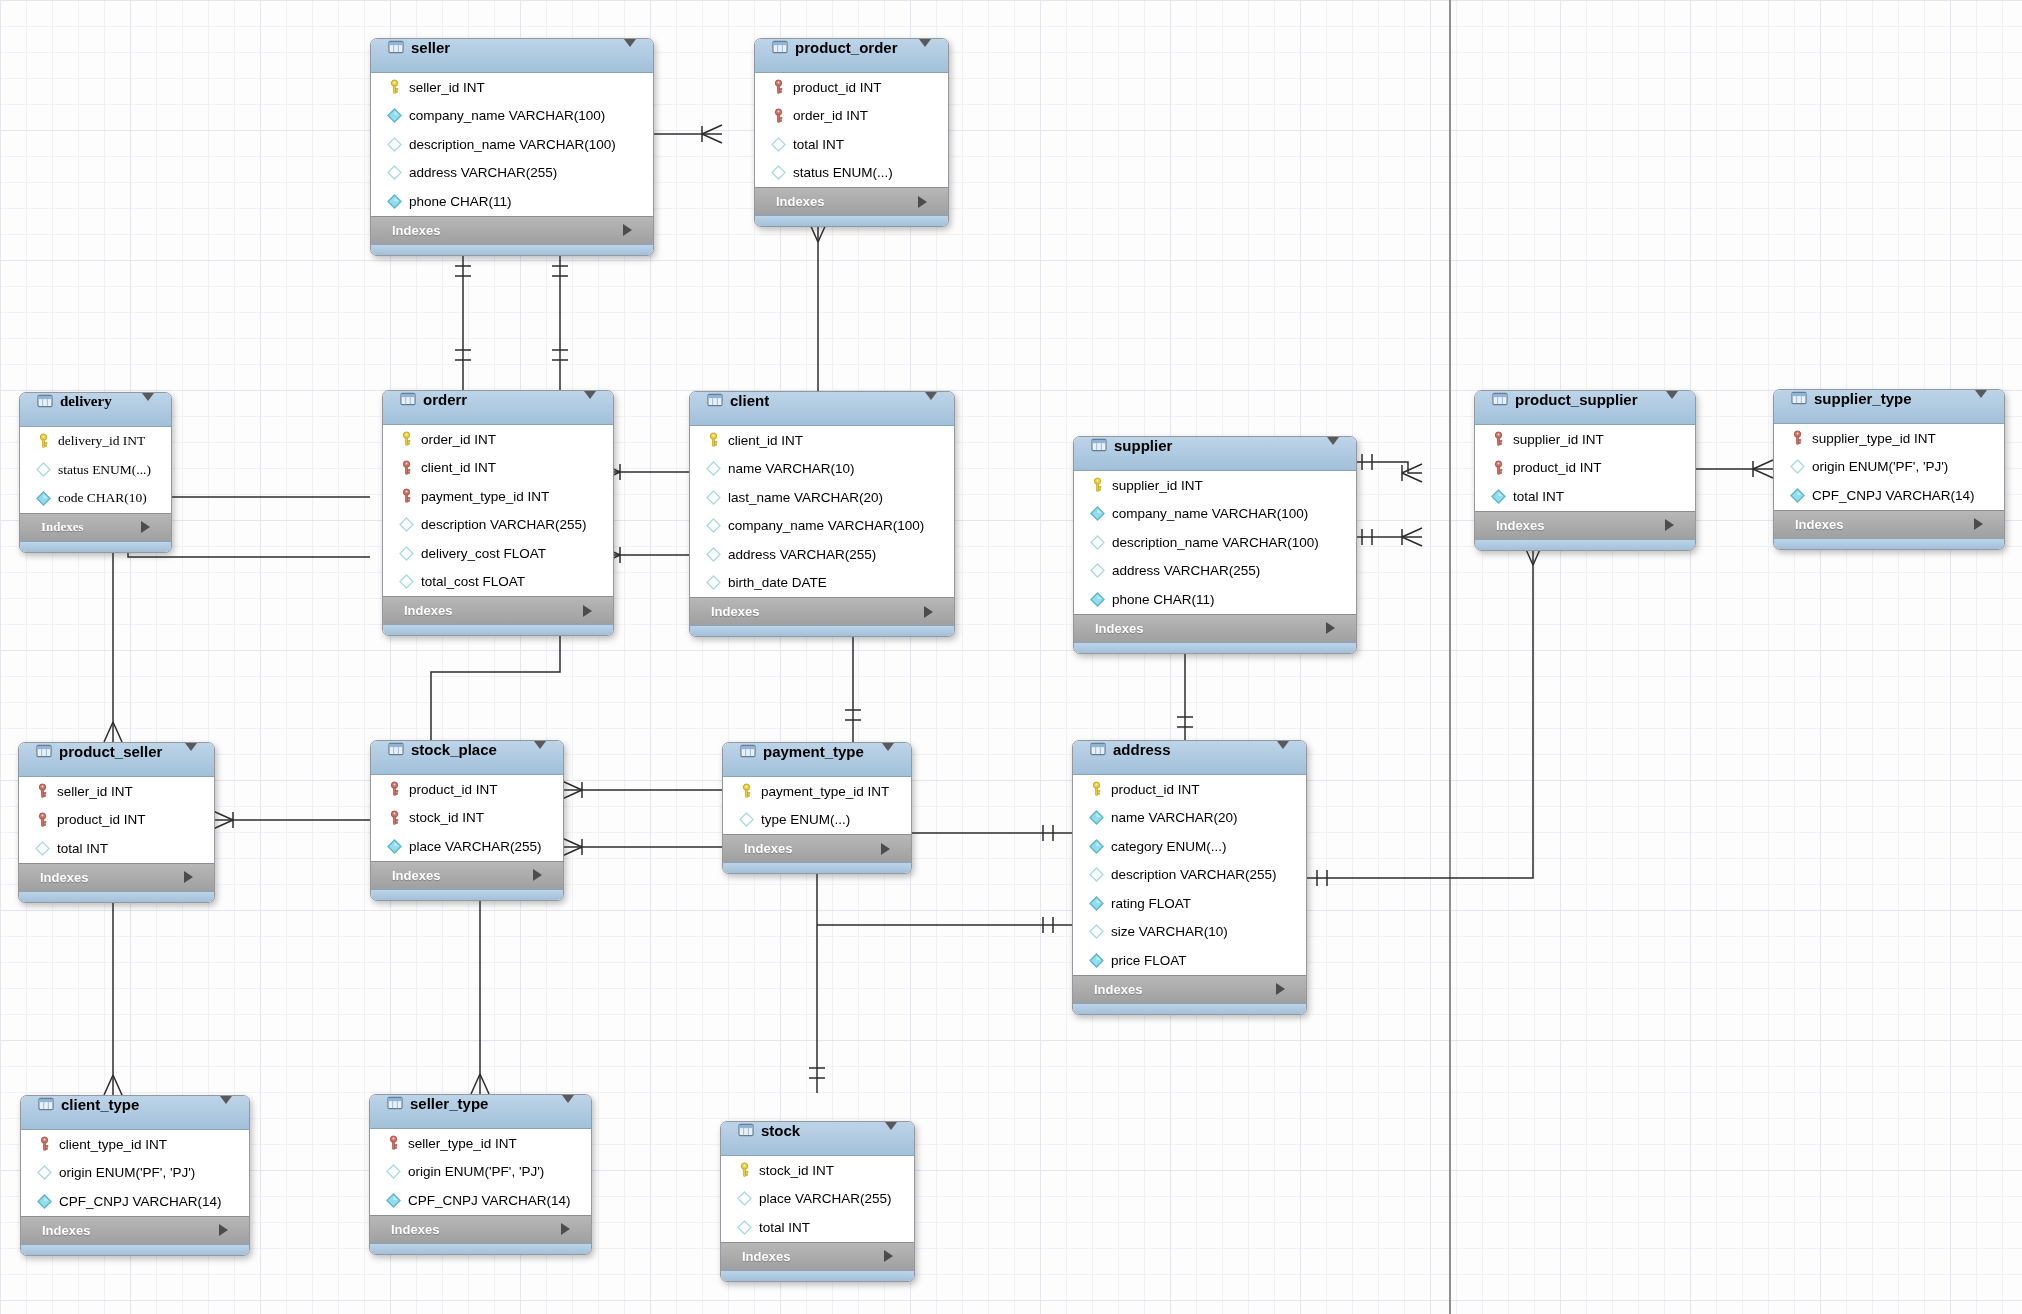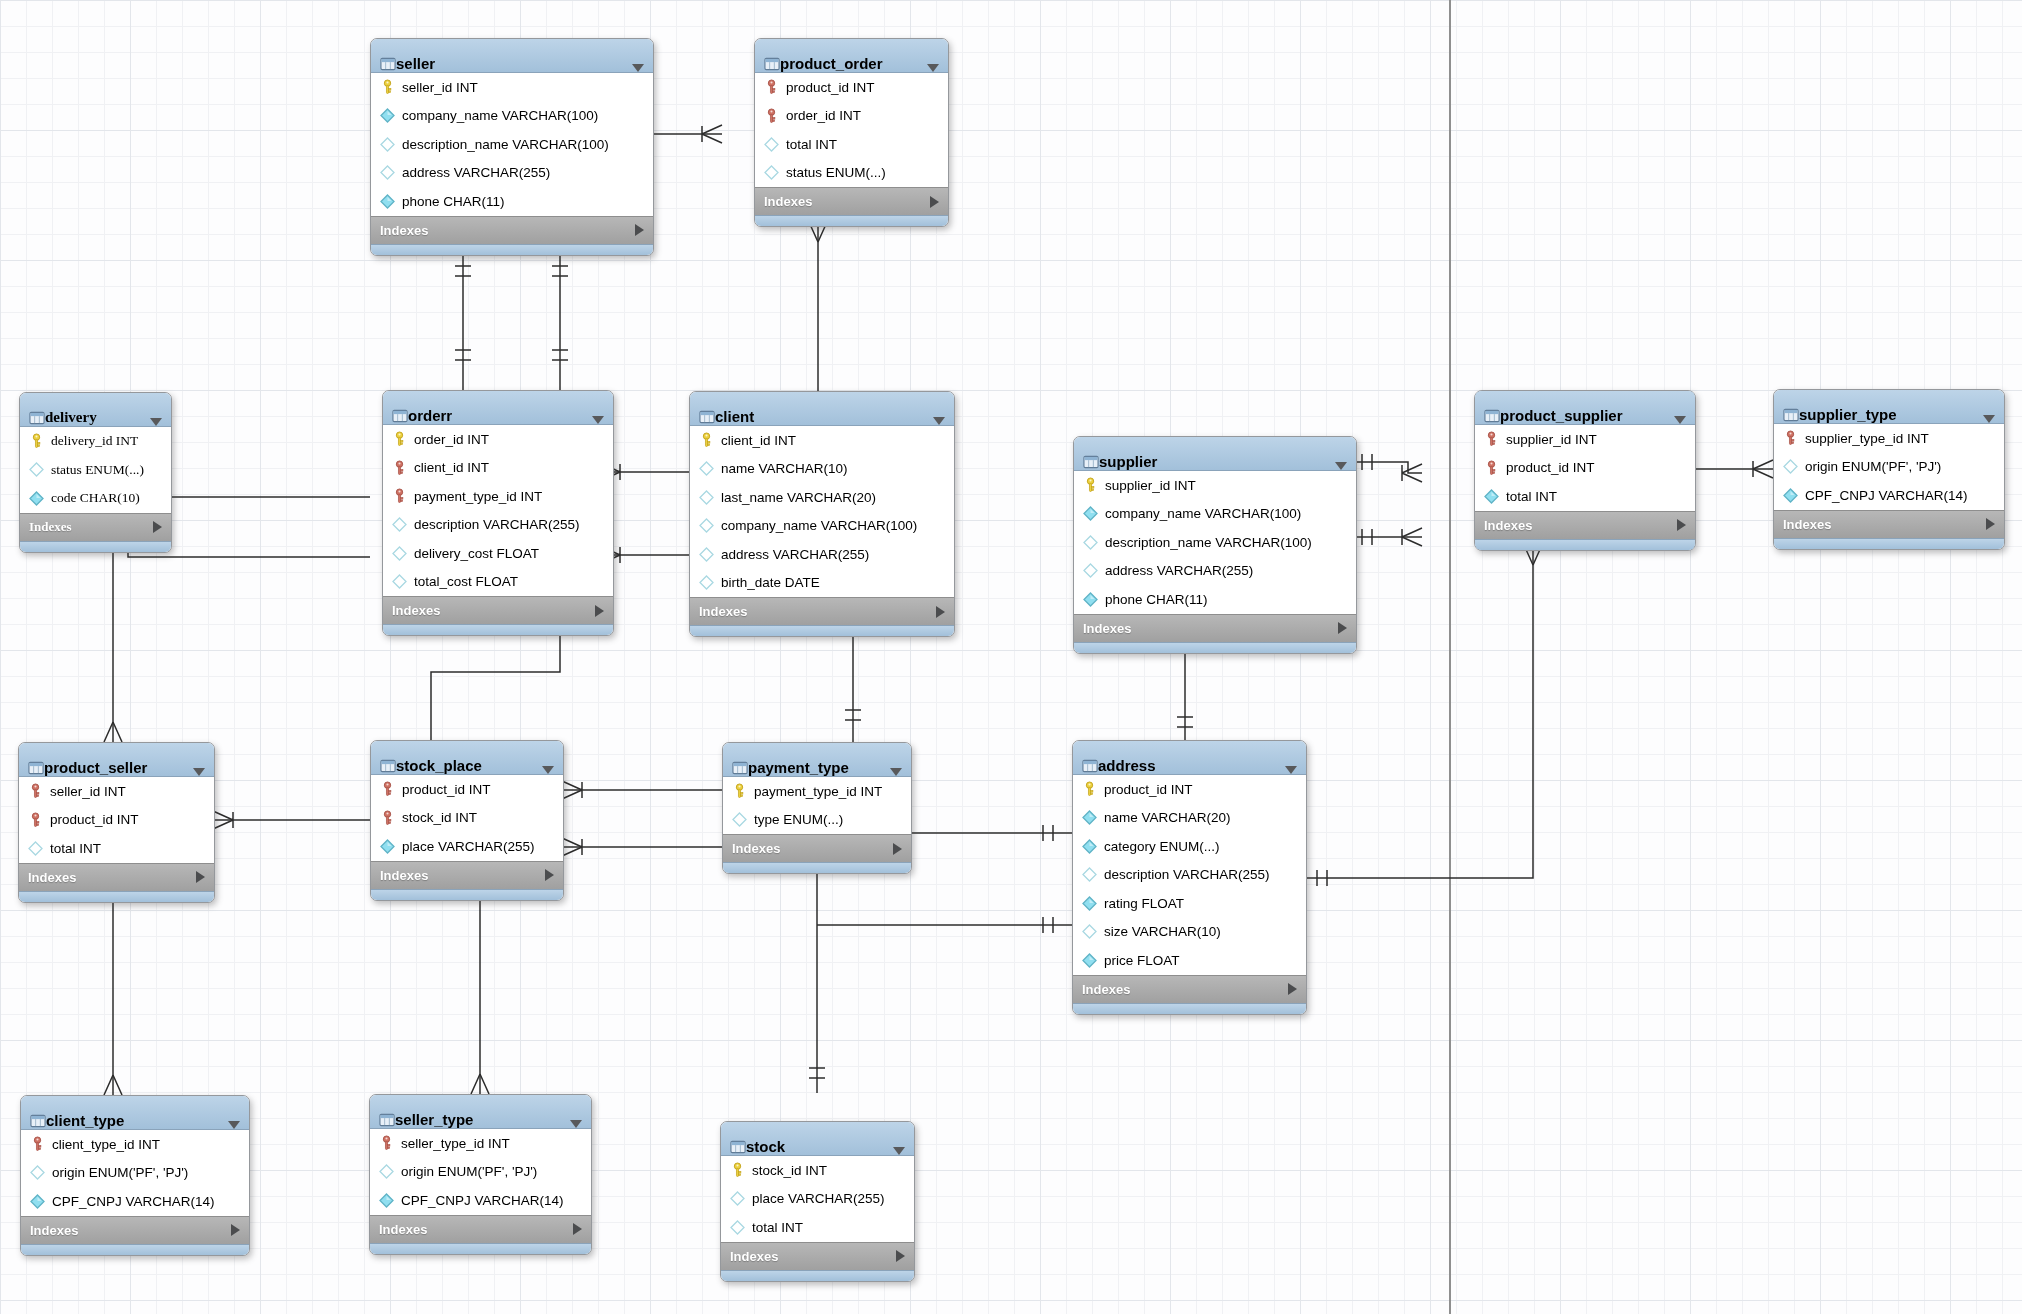--- a/index.html
+++ b/index.html
@@ -15,31 +15,31 @@
     background-size:130px 130px,130px 130px,26px 26px,26px 26px;
   }
   #wires{position:absolute;left:0;top:0;z-index:1;}
   .tbl{
     position:absolute;z-index:2;background:#fff;
     border:1px solid #95989c;border-radius:7px;
     box-shadow:2px 3px 6px rgba(60,60,60,.33);
     font-size:13.5px;color:#000;
   }
   .tbl-h{
-    height:33px;display:flex;align-items:flex-end;padding:0 9px;
+    height:33px;display:flex;align-items:flex-start;gap:7px;padding:0 17px;
     background:linear-gradient(#bdd4e8,#a2c0da);
     border-bottom:1px solid #8aa3ba;border-radius:6px 6px 0 0;
   }
   .tbl-h .tname{font-weight:700;font-size:15px;white-space:nowrap;}
   .tri-down{width:0;height:0;border-left:6px solid transparent;border-right:6px solid transparent;border-top:8px solid #58595b;margin-left:auto;}
   .tri-right{width:0;height:0;border-top:6px solid transparent;border-bottom:6px solid transparent;border-left:9px solid #4b4c4e;margin-left:auto;}
-  .trow{height:28.5px;display:flex;align-items:center;gap:7px;padding:0 8px;background:#fff;white-space:nowrap;}
+  .trow{height:28.5px;display:flex;align-items:center;gap:7px;padding:0 15px;background:#fff;white-space:nowrap;}
   .cicon,.ticon{display:inline-flex;width:16px;height:16px;flex:0 0 16px;align-items:center;justify-content:center;}
   .tfoot{
-    height:27px;display:flex;align-items:center;padding:0 9px;
+    height:27px;display:flex;align-items:center;padding:0 21px;
     background:linear-gradient(#b7b7b7,#a0a0a0);
     border-top:1px solid #8e8e8e;color:#fff;font-weight:700;font-size:13px;
     text-shadow:0 1px 1px rgba(0,0,0,.25);
   }
   .tbot{height:10px;background:linear-gradient(#bdd4e8,#a2c0da);border-top:1px solid #8aa3ba;border-radius:0 0 6px 6px;}
 </style>
 </head>
 <body>
 
 <div id="canvas">

